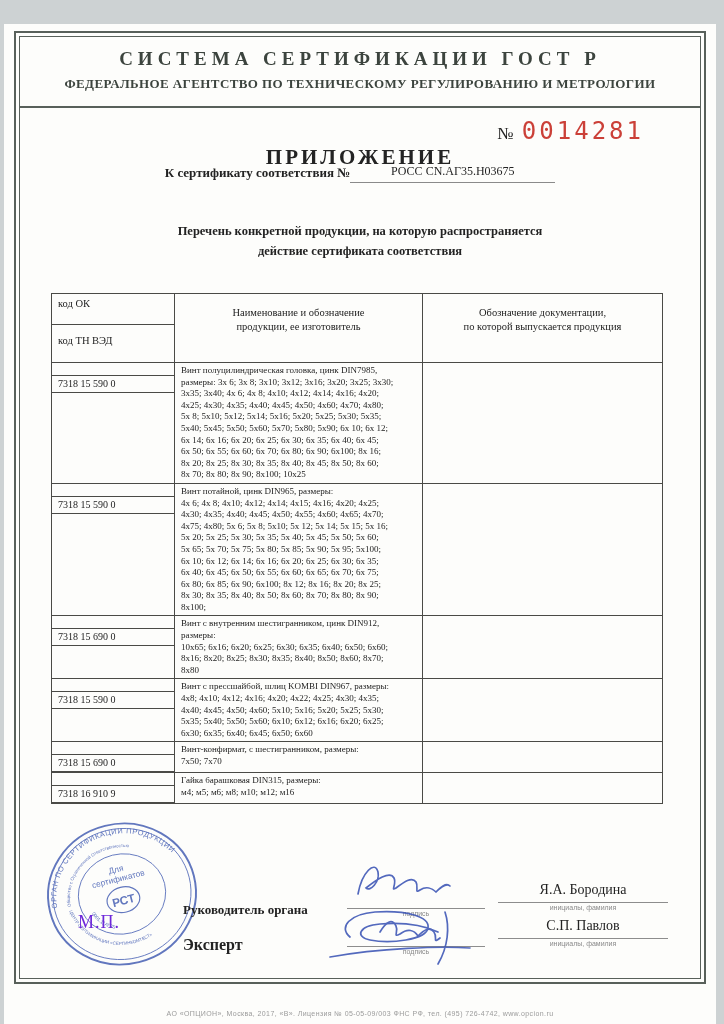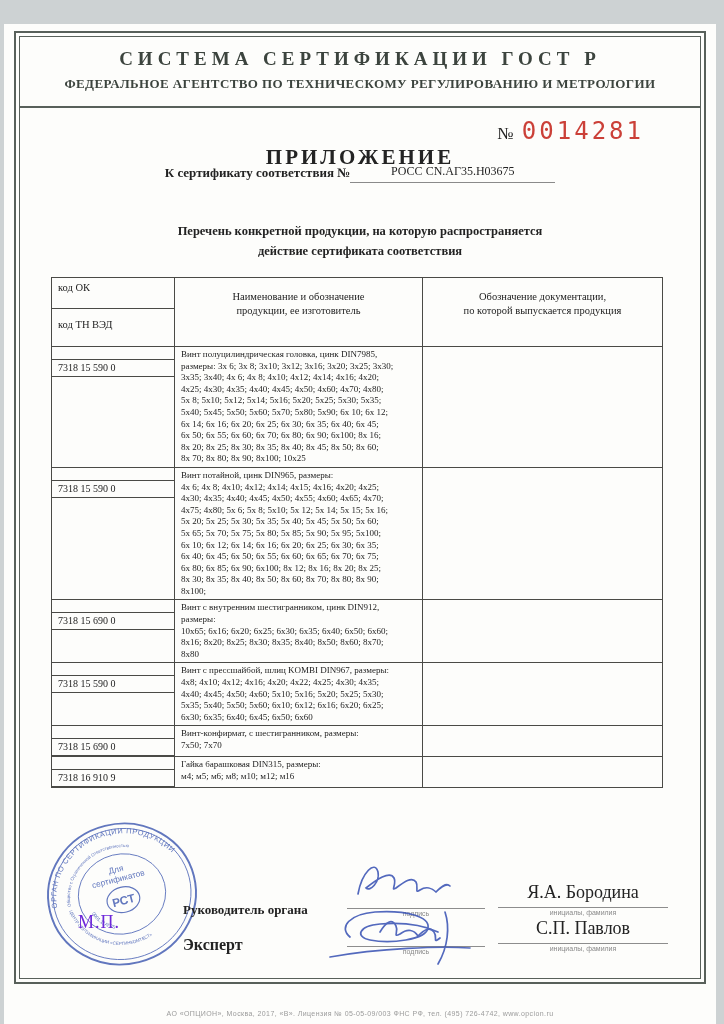--- a/index.html
+++ b/index.html
@@ -21,21 +21,21 @@
   .form-no .nsign{font-size:17px;color:#222;}
   .form-no .nval{font-family:"DejaVu Sans Mono",monospace;font-size:24px;letter-spacing:3px;color:#cb4038;}
 
   .title{position:absolute;top:108px;left:0;right:0;text-align:center;font-size:21px;font-weight:bold;letter-spacing:3px;}
   .cert-line{position:absolute;top:127px;left:0;right:0;display:flex;justify-content:center;align-items:flex-end;}
   .cert-label{font-size:13px;font-weight:bold;padding-bottom:2px;}
   .cert-value{width:205px;text-align:center;font-size:12px;border-bottom:1px solid #8a8a8a;padding-bottom:3px;}
 
   .subtitle{position:absolute;top:184px;left:0;right:0;text-align:center;font-size:12.5px;font-weight:bold;white-space:pre-line;line-height:1.6;}
 
-  table.main{position:absolute;top:240px;left:31px;border-collapse:collapse;table-layout:fixed;width:611px;}
+  table.main{position:absolute;top:256px;left:31px;border-collapse:collapse;table-layout:fixed;width:611px;}
   table.main td{border:1px solid #4a4a46;vertical-align:top;padding:0;}
   table.main{border:1.5px solid #4a4a46;}
   .c1{width:123px;} .c2{width:248px;} .c3{width:240px;}
   .hcell{font-size:10.5px;}
   .h-ok{height:26px;border-bottom:1px solid #4a4a46;padding:4px 6px 0 6px;}
   .h-tn{height:27px;padding:10px 6px 0 6px;}
   .h-center{text-align:center;white-space:pre-line;padding-top:12px !important;line-height:1.35;}
   .box034{border-bottom:1px solid #4a4a46;padding:2px 5px;font-size:9.5px;line-height:1.25;white-space:pre-line;}
   .strip034{height:8px;}
   .code-chip{margin-top:12px;border-top:1px solid #4a4a46;border-bottom:1px solid #4a4a46;padding:2px 6px 3px 6px;font-size:10px;}
@@ -47,21 +47,21 @@
   .stamp{position:absolute;left:24px;top:4px;width:156px;height:156px;transform:rotate(-14deg);opacity:.85;}
   .mp{position:absolute;left:58px;top:100px;font-size:18px;color:#6d28d9;letter-spacing:1px;}
   .role1{position:absolute;left:163px;top:90px;font-size:13px;font-weight:bold;}
   .role2{position:absolute;left:163px;top:124px;font-size:16px;font-weight:bold;}
   .sig-block{position:absolute;width:138px;}
   .sig1{left:327px;top:74px;} .sig2{left:327px;top:112px;}
   .sig-line{height:22px;border-bottom:1px solid #8d8d8d;}
   .sig-label{text-align:center;font-size:7px;color:#8a8a8a;font-family:"Liberation Sans",sans-serif;padding-top:1px;}
   .name-block{position:absolute;width:170px;}
   .nm1{left:478px;top:70px;} .nm2{left:478px;top:106px;}
-  .name-val{text-align:center;font-size:18px;border-bottom:1px solid #8d8d8d;padding-bottom:4px;}
+  .name-val{text-align:center;font-size:14px;border-bottom:1px solid #8d8d8d;padding-bottom:4px;}
   .ink{position:absolute;left:300px;top:40px;width:210px;height:130px;pointer-events:none;}
 
   .footer{position:absolute;bottom:7px;left:0;right:0;text-align:center;font-size:7px;color:#9b9b9b;font-family:"Liberation Sans",sans-serif;letter-spacing:.4px;}
   .stamp text{fill:#4760b4;font-family:"Liberation Sans",sans-serif;}
   .scan-top{position:absolute;top:0;left:0;right:0;height:24px;background:#cdd2d3;}
 </style>
 </head>
 <body>
 
 <div class="scan-top"></div>

